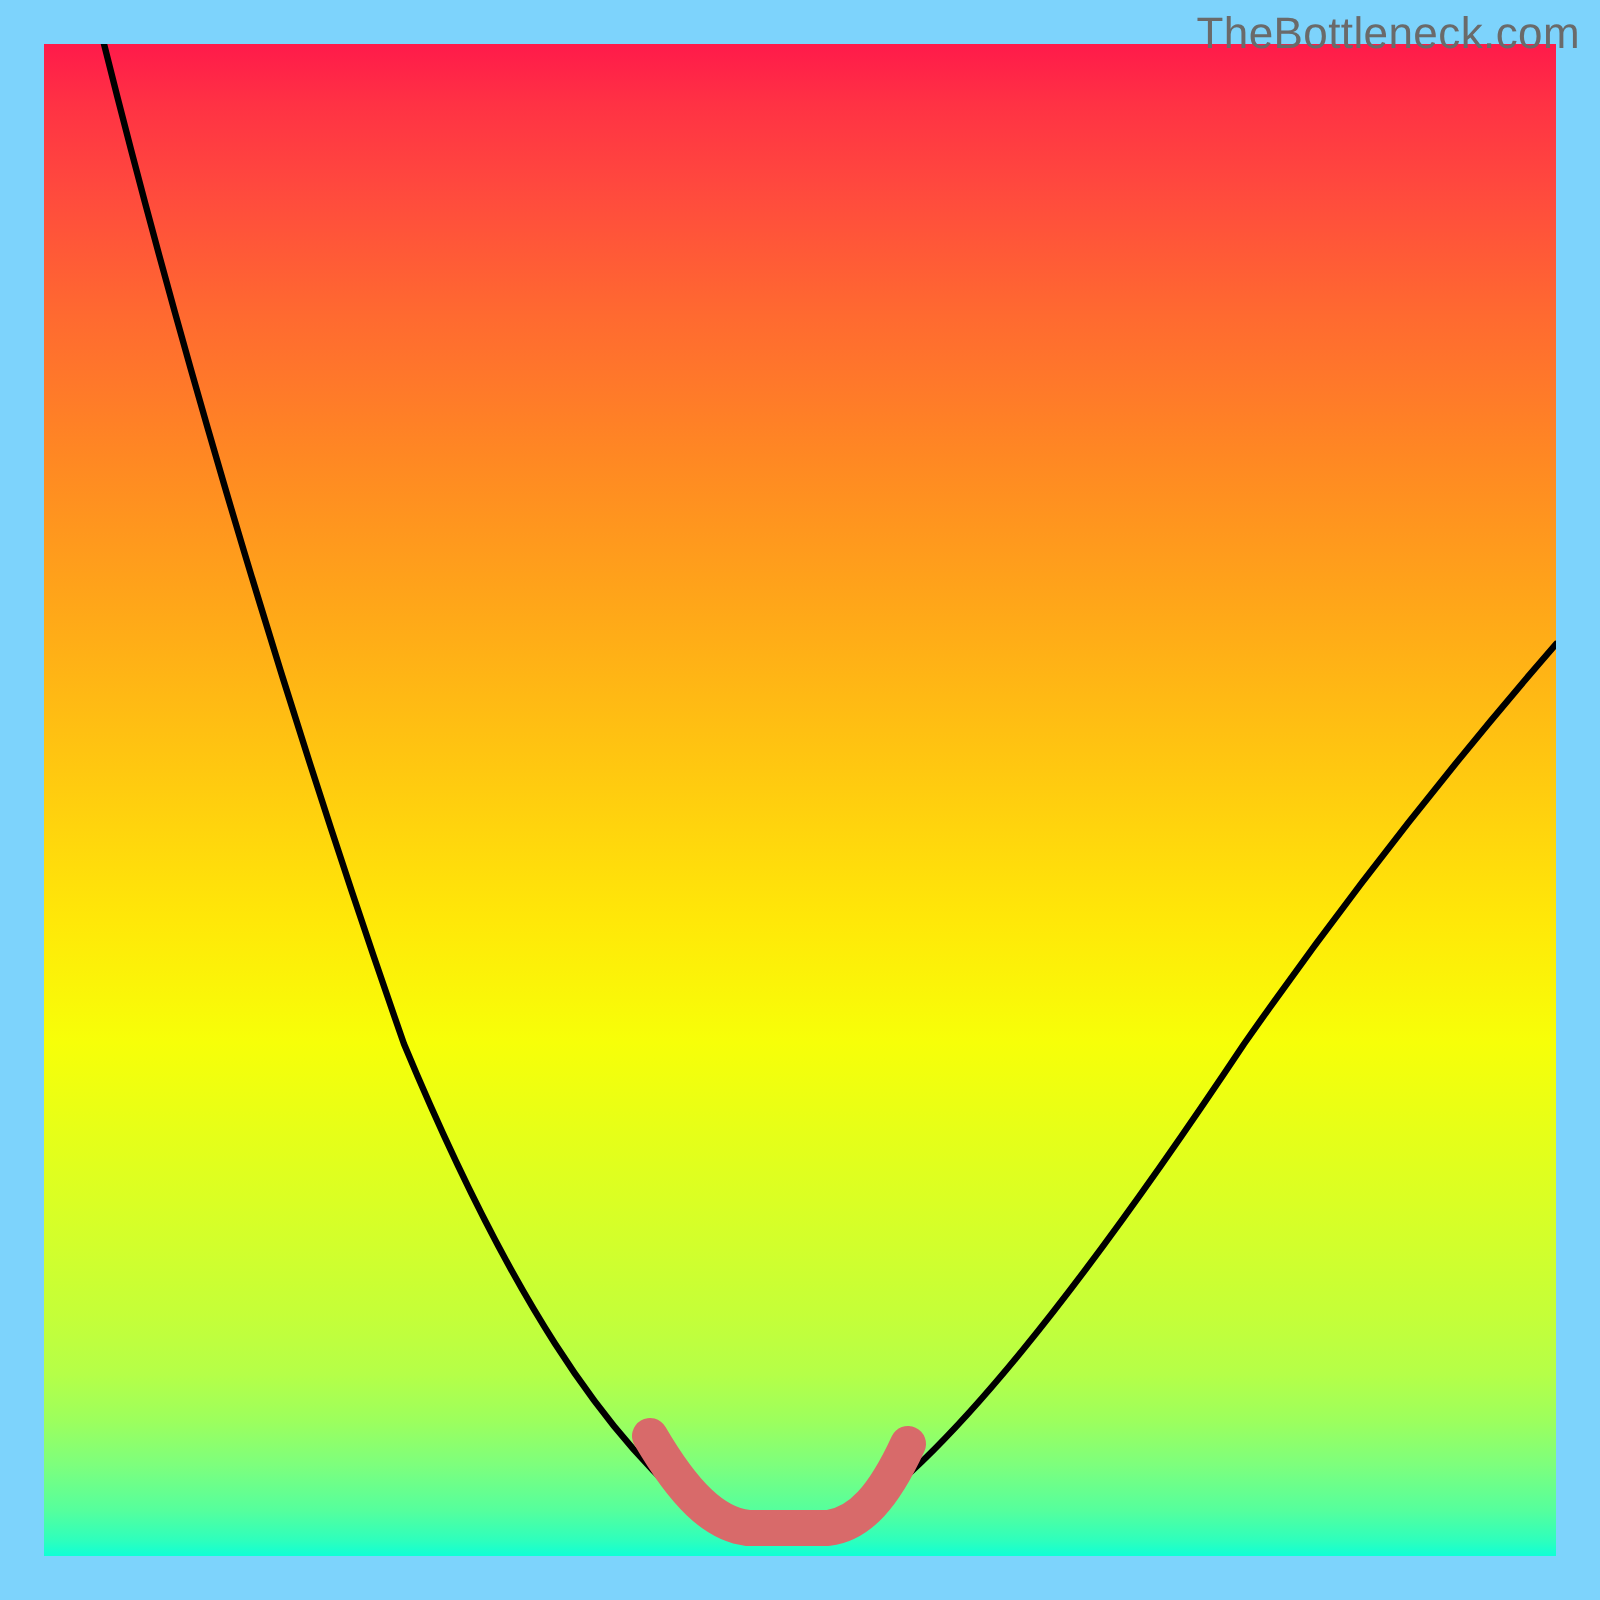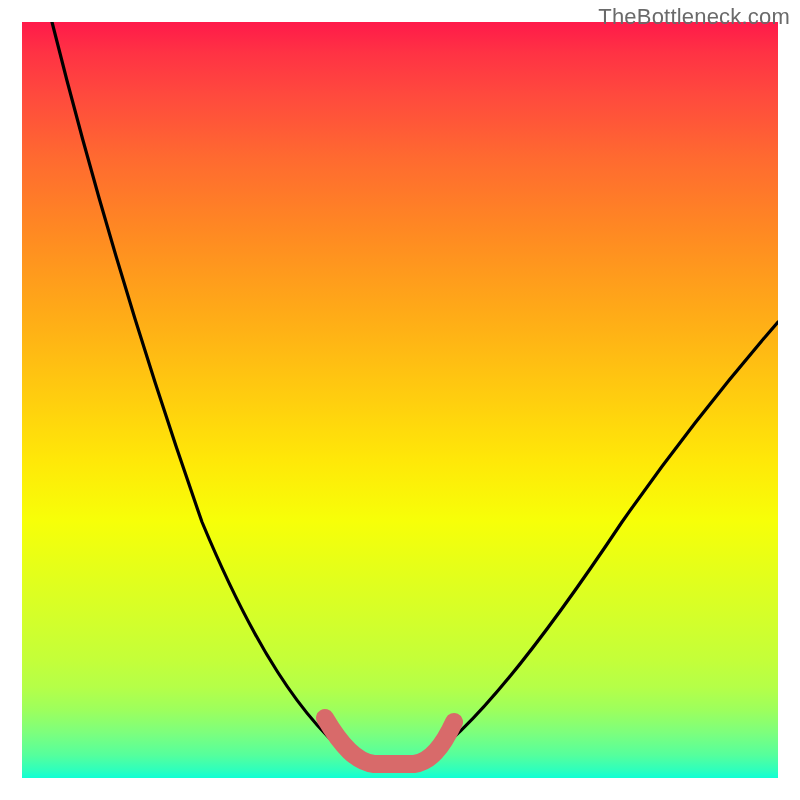--- a/index.html
+++ b/index.html
@@ -1,21 +1,21 @@
 <!DOCTYPE html>
 <html><head>
 <meta charset="utf-8">
 <style>
   * { margin: 0; padding: 0; box-sizing: border-box; }
   html, body { width: 800px; height: 800px; overflow: hidden; background: #000; }
   .chart-container {
     position: relative;
     width: 800px;
     height: 800px;
-    background: #ffffff;
+    background: #7dd3fc;
   }
   .plot-area {
     position: absolute;
     left: 22px;
     top: 22px;
     width: 756px;
     height: 756px;
     background: linear-gradient(to bottom,
       #ff1a4a 0%,
       #ff3244 4%,

